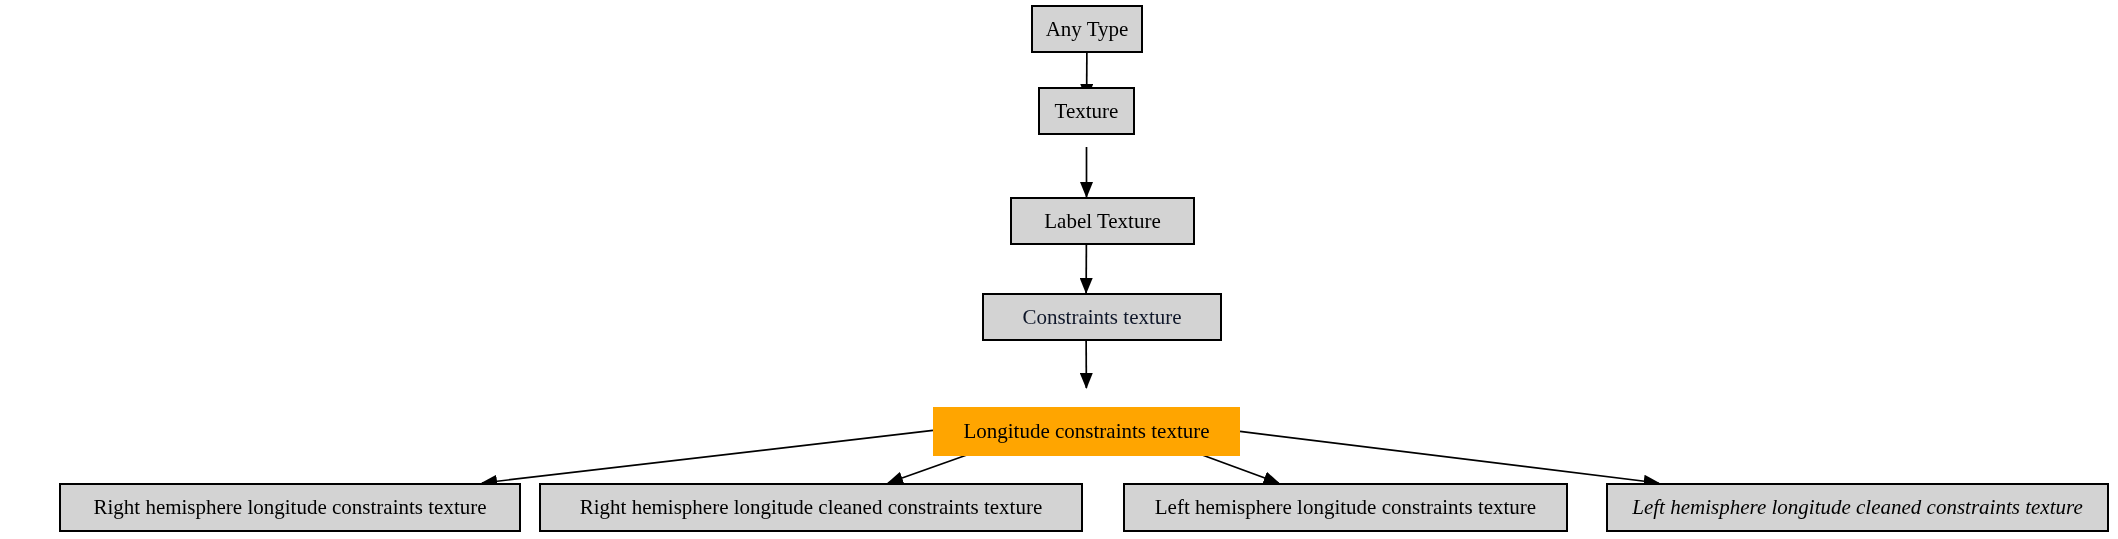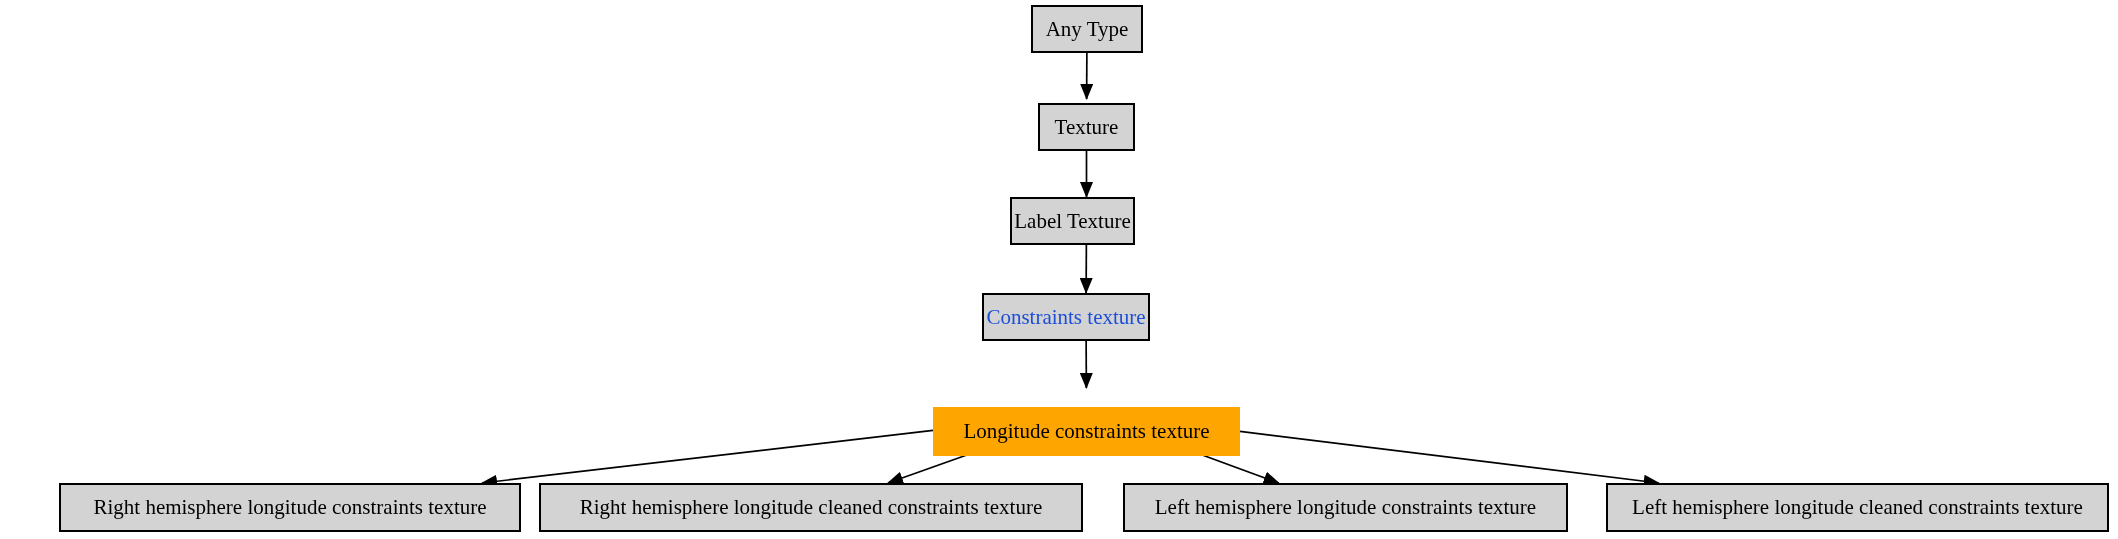--- a/index.html
+++ b/index.html
@@ -59,29 +59,29 @@
       <line x1="1050.375" y1="245" x2="1050.125" y2="293" stroke="#000000" marker-end="url(#arrowhead)"></line>
       <line x1="1050.125654450262" y1="341" x2="1050.371727748691" y2="388" stroke="#000000" marker-end="url(#arrowhead)"></line>
       <line x1="897" y1="430.4036218538981" x2="446.05526315789473" y2="483" stroke="#000000" marker-end="url(#arrowhead)"></line>
       <line x1="981.5131578947369" y1="437" x2="851.9868421052631" y2="483" stroke="#000000" marker-end="url(#arrowhead)"></line>
       <line x1="1117.2947368421053" y1="437" x2="1242.7052631578947" y2="483" stroke="#000000" marker-end="url(#arrowhead)"></line>
       <line x1="1204" y1="431.41374837872894" x2="1622.6631578947367" y2="483" stroke="#000000" marker-end="url(#arrowhead)"></line>
     </svg>
 
   <div class="node" style="left: 995px; top: 5px; width: 112px; height: 48px; background: rgb(211, 211, 211); border-color: rgb(0, 0, 0); color: rgb(0, 0, 0);">Any Type</div>
 
-  <div class="node" style="left: 1002px; top: 103px; width: 97px; height: 48px; background: rgb(211, 211, 211); border-color: rgb(0, 0, 0); color: rgb(0, 0, 0);">Texture</div>
+  <div class="node" style="left: 1002px; top: 87px; width: 97px; height: 48px; background: rgb(211, 211, 211); border-color: rgb(0, 0, 0); color: rgb(0, 0, 0);">Texture</div>
 
-  <div class="node" style="left: 974px; top: 197px; width: 125px; height: 48px; background: rgb(211, 211, 211); border-color: rgb(0, 0, 0); color: rgb(0, 0, 0);">Label Texture</div>
+  <div class="node" style="left: 974px; top: 197px; width: 185px; height: 48px; background: rgb(211, 211, 211); border-color: rgb(0, 0, 0); color: rgb(0, 0, 0);">Label Texture</div>
 
-  <div class="node" style="left: 946px; top: 293px; width: 168px; height: 48px; background: rgb(211, 211, 211); border-color: rgb(0, 0, 0); color: #1d4ed8;">Constraints texture</div>
+  <div class="node" style="left: 946px; top: 293px; width: 240px; height: 48px; background: rgb(211, 211, 211); border-color: rgb(0, 0, 0); color: #0f172a;">Constraints texture</div>
 
   <div class="node" style="left: 897px; top: 407px; width: 307px; height: 49px; background: rgb(255, 165, 0); border-color: rgb(255, 165, 0); color: rgb(0, 0, 0);">Longitude constraints texture</div>
 
   <div class="node" style="left: 23px; top: 483px; width: 462px; height: 49px; background: rgb(211, 211, 211); border-color: rgb(0, 0, 0); color: rgb(0, 0, 0);">Right hemisphere longitude constraints texture</div>
 
   <div class="node" style="left: 503px; top: 483px; width: 544px; height: 49px; background: rgb(211, 211, 211); border-color: rgb(0, 0, 0); color: rgb(0, 0, 0);">Right hemisphere longitude cleaned constraints texture</div>
 
   <div class="node" style="left: 1087px; top: 483px; width: 445px; height: 49px; background: rgb(211, 211, 211); border-color: rgb(0, 0, 0); color: rgb(0, 0, 0);">Left hemisphere longitude constraints texture</div>
 
-  <div class="node" style="left: 1570px; top: 483px; width: 503px; height: 49px; background: rgb(211, 211, 211); border-color: rgb(0, 0, 0); color: rgb(0, 0, 0);">Left hemisphere longitude cleaned constraints texture</div>
+  <div class="node" style="left: 1570px; top: 483px; width: 503px; height: 49px; background: rgb(211, 211, 211); border-color: rgb(0, 0, 0); color: rgb(0, 0, 0); font-style: italic;">Left hemisphere longitude cleaned constraints texture</div>
 
 </div>
 
 </body></html>

